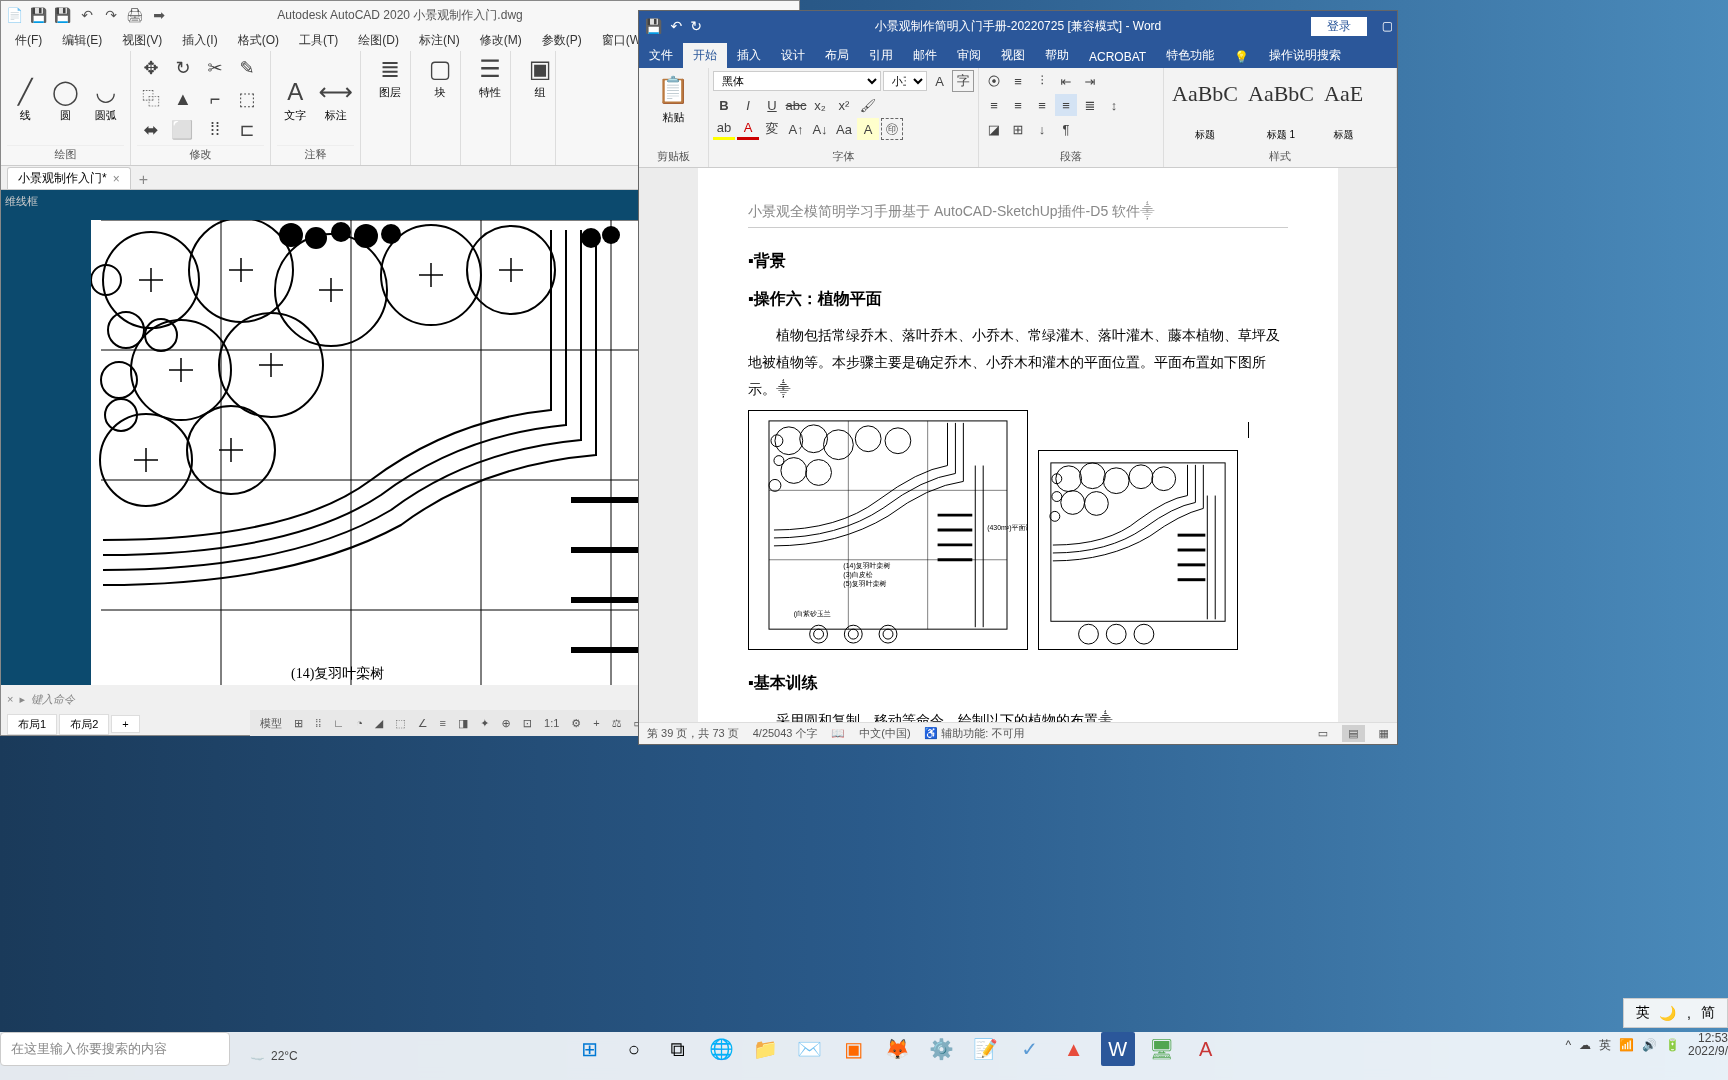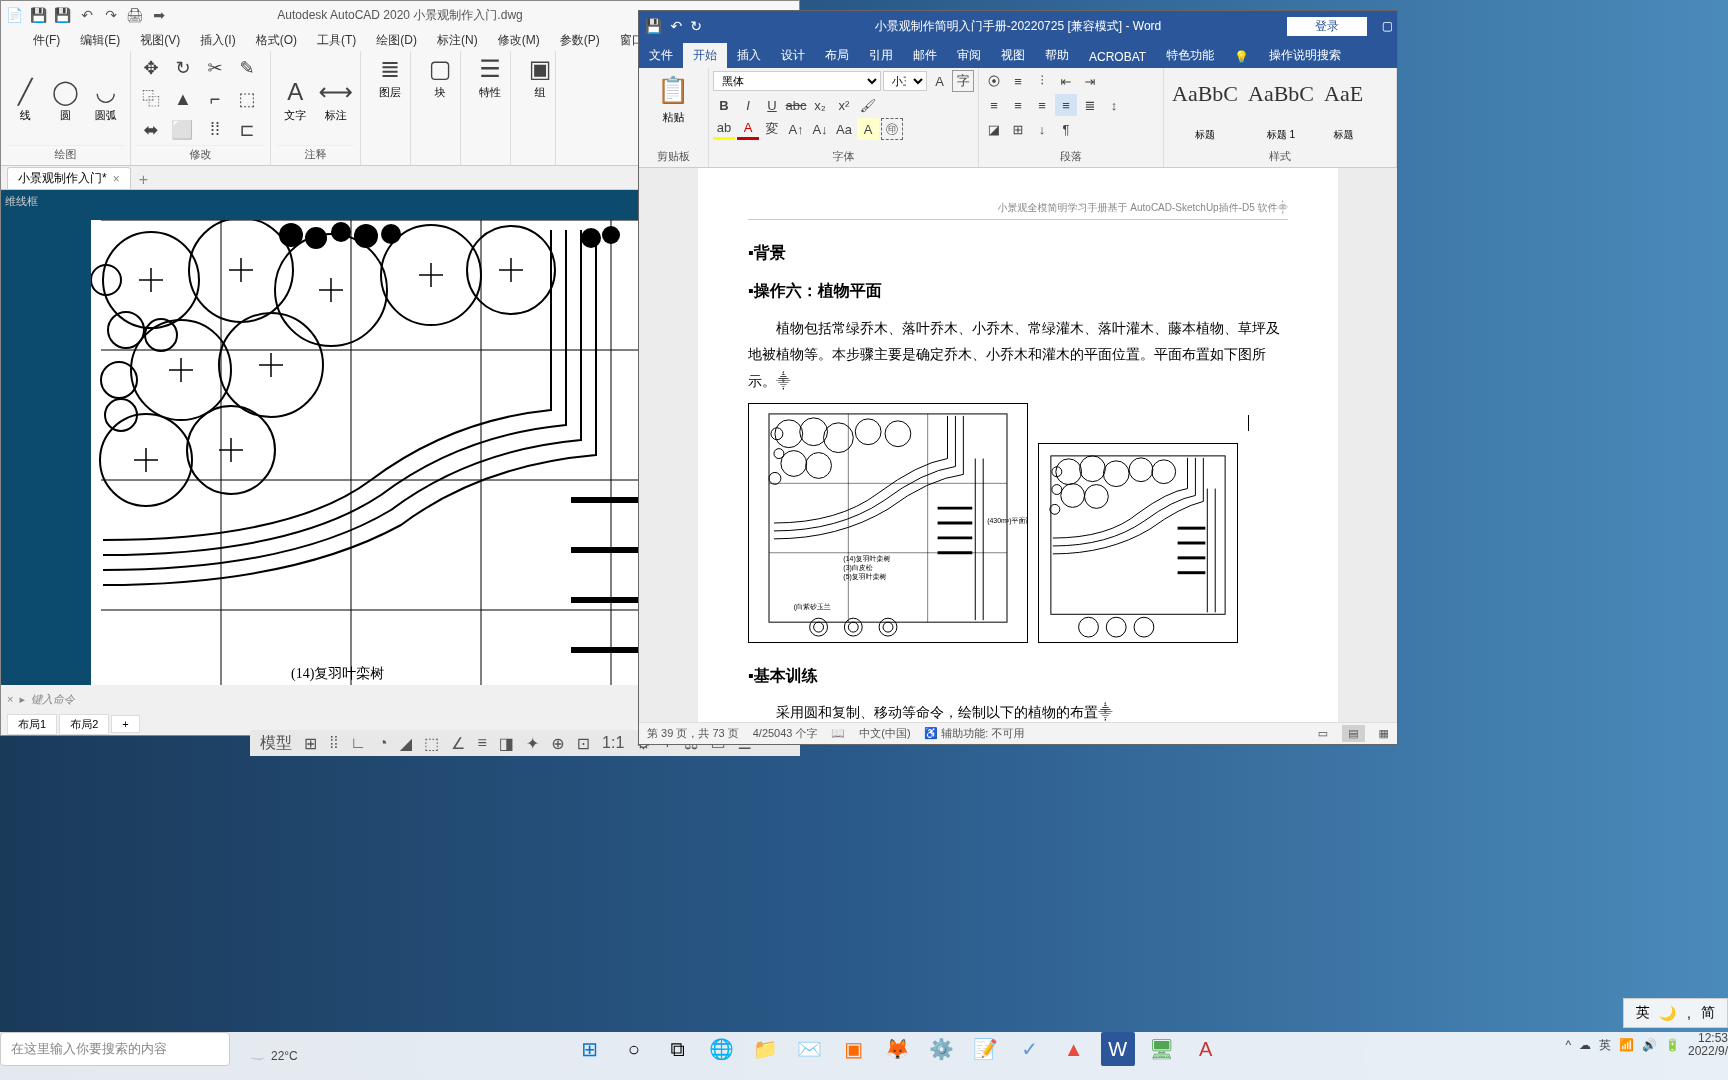--- a/index.html
+++ b/index.html
@@ -3,64 +3,64 @@
 <meta charset="utf-8">
 <style>
 * { margin:0; padding:0; box-sizing:border-box; font-family:"Microsoft YaHei",Arial,sans-serif; }
 body { width:1728px; height:1080px; overflow:hidden; background:linear-gradient(90deg,#1a3a5a 0%,#2a5a8a 50%,#4a8aba 100%); position:relative; }
 
 
 .acad { position:absolute; left:0; top:0; width:800px; height:736px; background:#f7f7f7; border:1px solid #888; display:flex; flex-direction:column; }
 .acad-title { height:28px; background:#f7f7f7; display:flex; align-items:center; justify-content:center; font-size:12px; color:#555; position:relative; }
 .acad-qat { position:absolute; left:4px; top:2px; height:24px; display:flex; align-items:center; gap:4px; }
 .acad-qat span { width:20px; height:20px; display:inline-flex; align-items:center; justify-content:center; font-size:14px; color:#555; cursor:pointer; }
-.acad-menu { height:22px; display:flex; align-items:flex-end; padding:0 22px; font-size:12px; }
+.acad-menu { height:22px; display:flex; align-items:flex-end; padding:0 4px; font-size:12px; }
 .acad-menu span { padding:2px 10px; cursor:pointer; color:#333; }
 .acad-ribbon { height:115px; background:#f7f7f7; border-bottom:1px solid #ccc; display:flex; }
 .rib-panel { border-right:1px solid #ddd; display:flex; flex-direction:column; padding:2px 6px; }
 .rib-row { display:flex; gap:4px; align-items:center; flex:1; }
 .rib-icon { width:28px; height:28px; display:inline-flex; align-items:center; justify-content:center; color:#444; font-size:18px; cursor:pointer; }
 .rib-big { display:flex; flex-direction:column; align-items:center; width:46px; font-size:11px; cursor:pointer; }
 .rib-big .ricon { width:32px; height:32px; font-size:24px; display:flex; align-items:center; justify-content:center; color:#444; }
 .rib-label { height:18px; font-size:11px; text-align:center; color:#555; border-top:1px solid #eee; display:flex; align-items:center; justify-content:center; }
 .acad-tabs { height:24px; background:#f0f0f0; display:flex; align-items:flex-end; padding-left:6px; border-bottom:1px solid #ccc; }
 .acad-tab { background:#fff; border:1px solid #ccc; border-bottom:none; padding:2px 10px; font-size:12px; display:flex; align-items:center; gap:6px; border-radius:3px 3px 0 0; }
 .acad-tab .x { cursor:pointer; color:#888; }
 .acad-canvas { flex:1; background:#0c4a6e; position:relative; overflow:hidden; }
 .acad-canvas .tag { position:absolute; left:4px; top:4px; color:#ccc; font-size:11px; }
 .drawing { position:absolute; left:90px; top:30px; width:710px; height:540px; background:#fff; }
 .drawing svg { width:100%; height:100%; }
 .dlabel { position:absolute; font-size:14px; color:#000; font-family:serif; }
 .acad-cmd { height:28px; background:#f0f0f0; display:flex; align-items:center; padding:0 6px; font-size:11px; gap:6px; color:#888; }
 .acad-layout { height:22px; background:#f0f0f0; display:flex; align-items:center; padding:0 6px; font-size:11px; gap:2px; }
 .acad-layout span { padding:2px 10px; border:1px solid #ddd; background:#fff; cursor:pointer; }
-.status-btm { position:absolute; bottom:0; right:0; height:26px; display:flex; align-items:center; gap:4px; padding:0 6px; font-size:16px; background:#e8e8e8; width:550px;margin-top:20px; }
+.status-btm { position:absolute; bottom:0; right:0; height:26px; display:flex; align-items:center; gap:4px; padding:0 6px; font-size:11px; background:#e8e8e8; width:550px; }
 .status-btm span { padding:1px 4px; color:#555; cursor:pointer; }
 
 
 .word { position:absolute; left:638px; top:10px; width:760px; height:735px; background:#fff; border:1px solid #666; display:flex; flex-direction:column; }
 .word-title { height:30px; background:#2b579a; display:flex; align-items:center; justify-content:center; color:#fff; font-size:12px; position:relative; }
 .word-qat { position:absolute; left:6px; display:flex; gap:8px; }
 .word-qat span { color:#fff; font-size:14px; cursor:pointer; }
-.word-login { position:absolute; right:30px; background:#fff; color:#2b579a; padding:1px 28px; font-size:12px; cursor:pointer; }
+.word-login { position:absolute; right:30px; background:#fff; color:#2b579a; padding:1px 16px; font-size:12px; cursor:pointer; }
 .word-tabs { height:27px; background:#2b579a; display:flex; align-items:flex-end; font-size:12px; }
 .word-tabs span { padding:4px 10px; color:#fff; cursor:pointer; }
 .word-tabs span.active { background:#f3f3f3; color:#2b579a; }
 .word-ribbon { height:100px; background:#f3f3f3; border-bottom:1px solid #ccc; display:flex; }
 .wrib-panel { border-right:1px solid #ddd; display:flex; flex-direction:column; padding:2px 4px; }
 .wrib-top { flex:1; display:flex; flex-direction:column; gap:2px; }
 .wrib-row { display:flex; gap:2px; align-items:center; font-size:12px; }
 .wrib-icon { width:22px; height:22px; display:inline-flex; align-items:center; justify-content:center; color:#444; cursor:pointer; font-size:13px; }
 .wrib-label { height:18px; font-size:11px; text-align:center; color:#555; display:flex; align-items:center; justify-content:center; }
 .font-sel { border:1px solid #ccc; padding:1px 4px; font-size:11px; background:#fff; height:20px; }
 .style-box { display:flex; flex-direction:column; align-items:center; padding:2px 4px; cursor:pointer;gap:12px; }
 .style-prev { font-family:serif; font-size:22px; height:44px; display:flex; align-items:center; color:#333; }
 .word-doc { flex:1; background:#ececec; overflow:hidden; display:flex; justify-content:center; position:relative; }
 .page { background:#fff; width:640px; margin-top:0; padding:30px 50px; font-size:14px; line-height:1.9; font-family:"SimSun",serif; position:relative; }
-.page-hdr { font-size:10px; color:#888; text-align:right; border-bottom:1px solid #ccc; margin-bottom:12px; padding-bottom:2px; }
+.page-hdr { font-size:14px; color:#888; text-align:left; border-bottom:1px solid #ccc; margin-bottom:12px; padding-bottom:2px; }
 .h-sect { font-weight:bold; font-size:16px; margin:8px 0; }
 .fig-row { display:flex; gap:10px; margin-top:8px; }
 .fig { border:1px solid #000; }
 .cursor { display:inline-block; width:1px; height:16px; background:#000; }
 .word-status { height:22px; background:#f3f3f3; border-top:1px solid #ddd; display:flex; align-items:center; padding:0 8px; font-size:11px; color:#555; gap:14px; }
 
 
 .taskbar { position:absolute; left:0; bottom:0; width:100%; height:48px; background:rgba(245,248,252,0.92); backdrop-filter:blur(6px); display:flex; align-items:flex-start; padding:0 0; }
 .search-box { width:230px; height:34px; background:#fff; border:1px solid #ccc; border-radius:4px; display:flex; align-items:center; padding:0 10px; font-size:13px; color:#888; }
 .taskbar-center { flex:1; display:flex; align-items:center; justify-content:center; gap:10px; }

